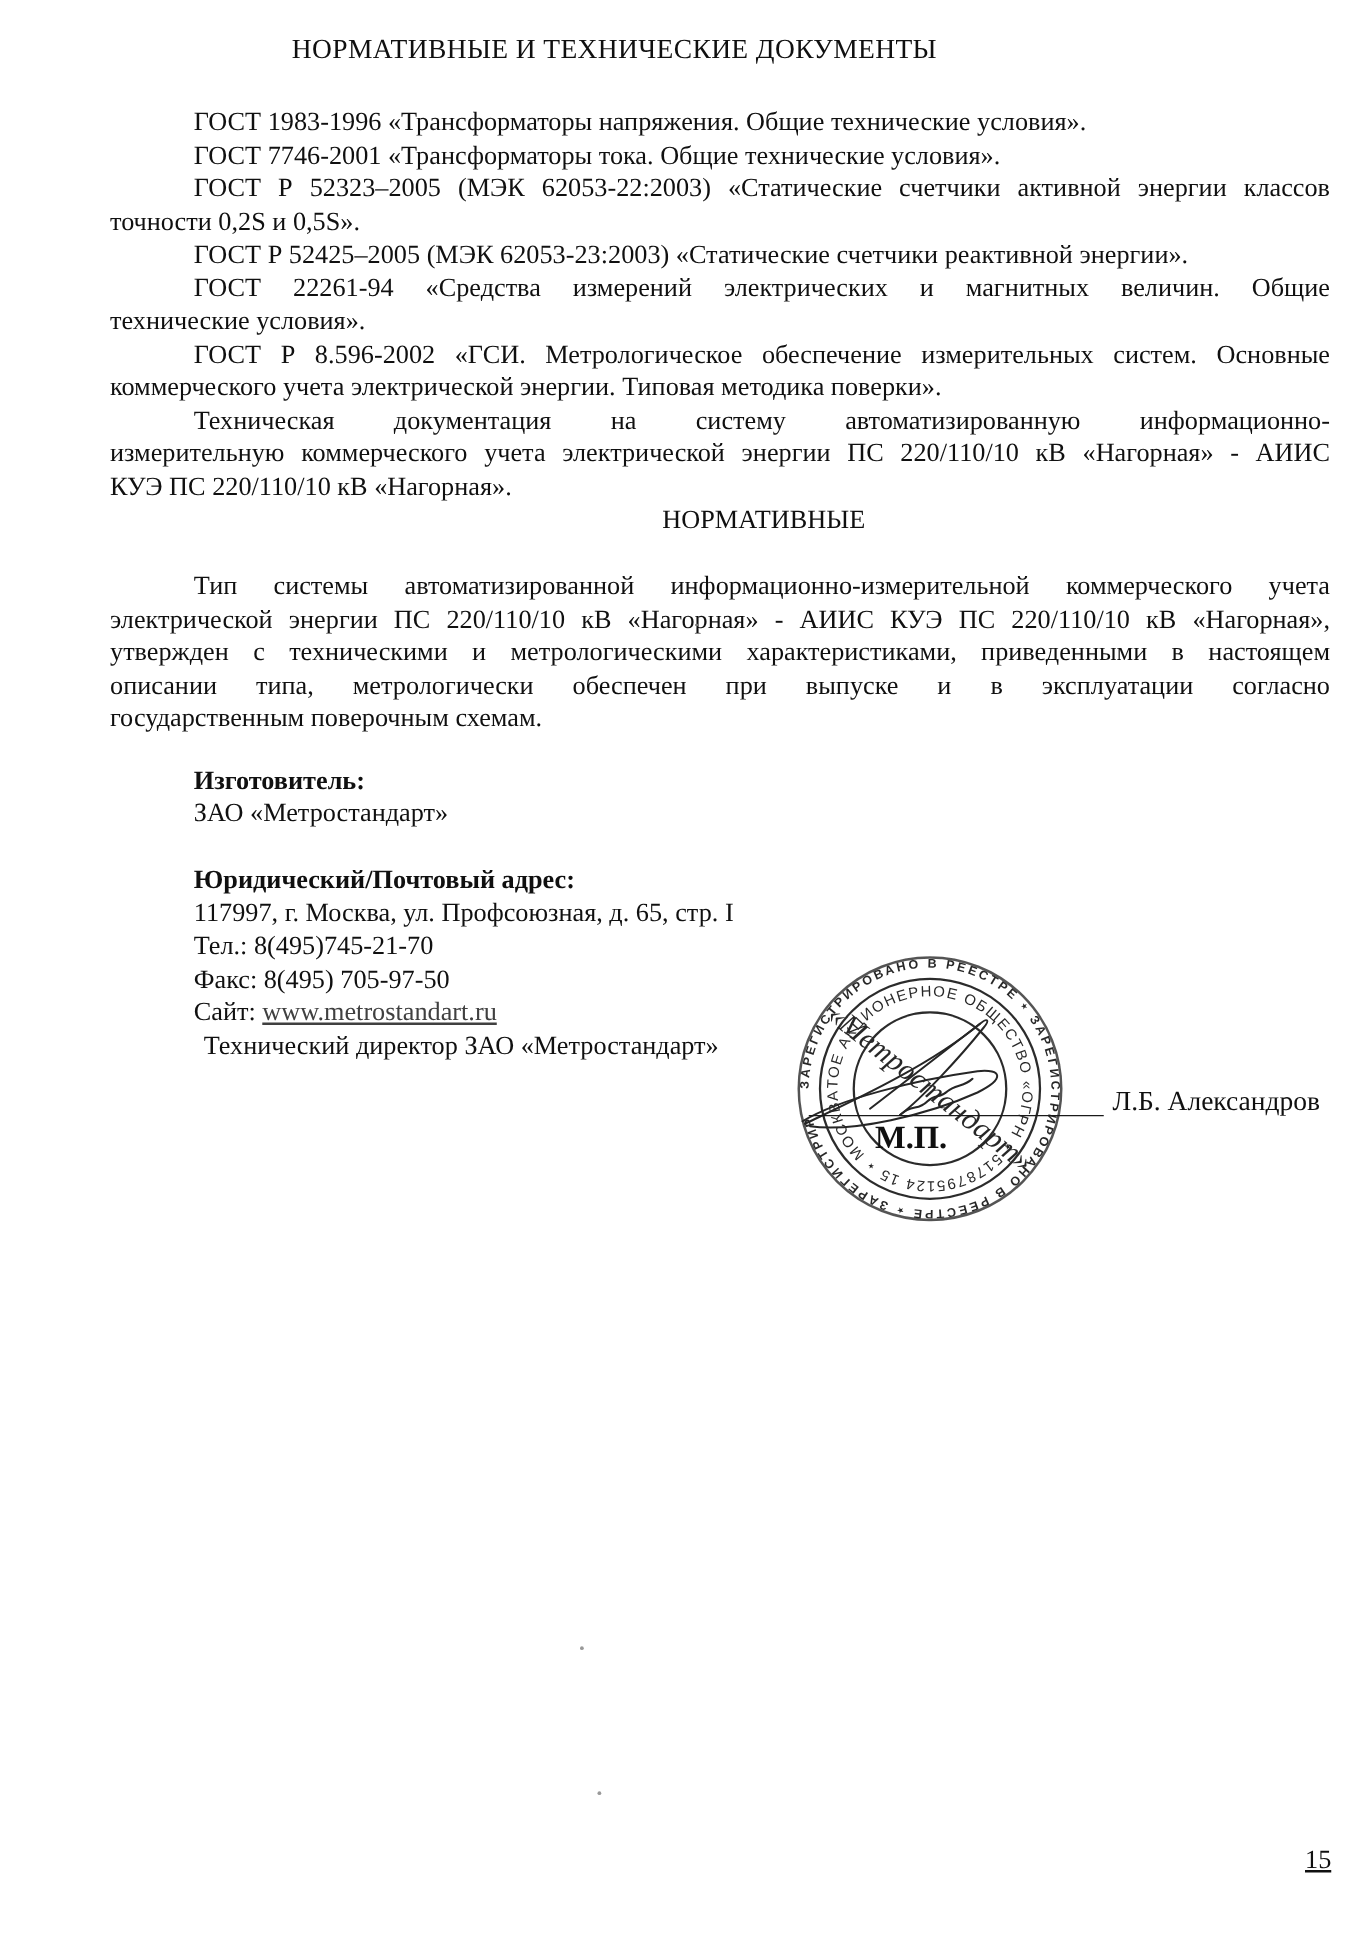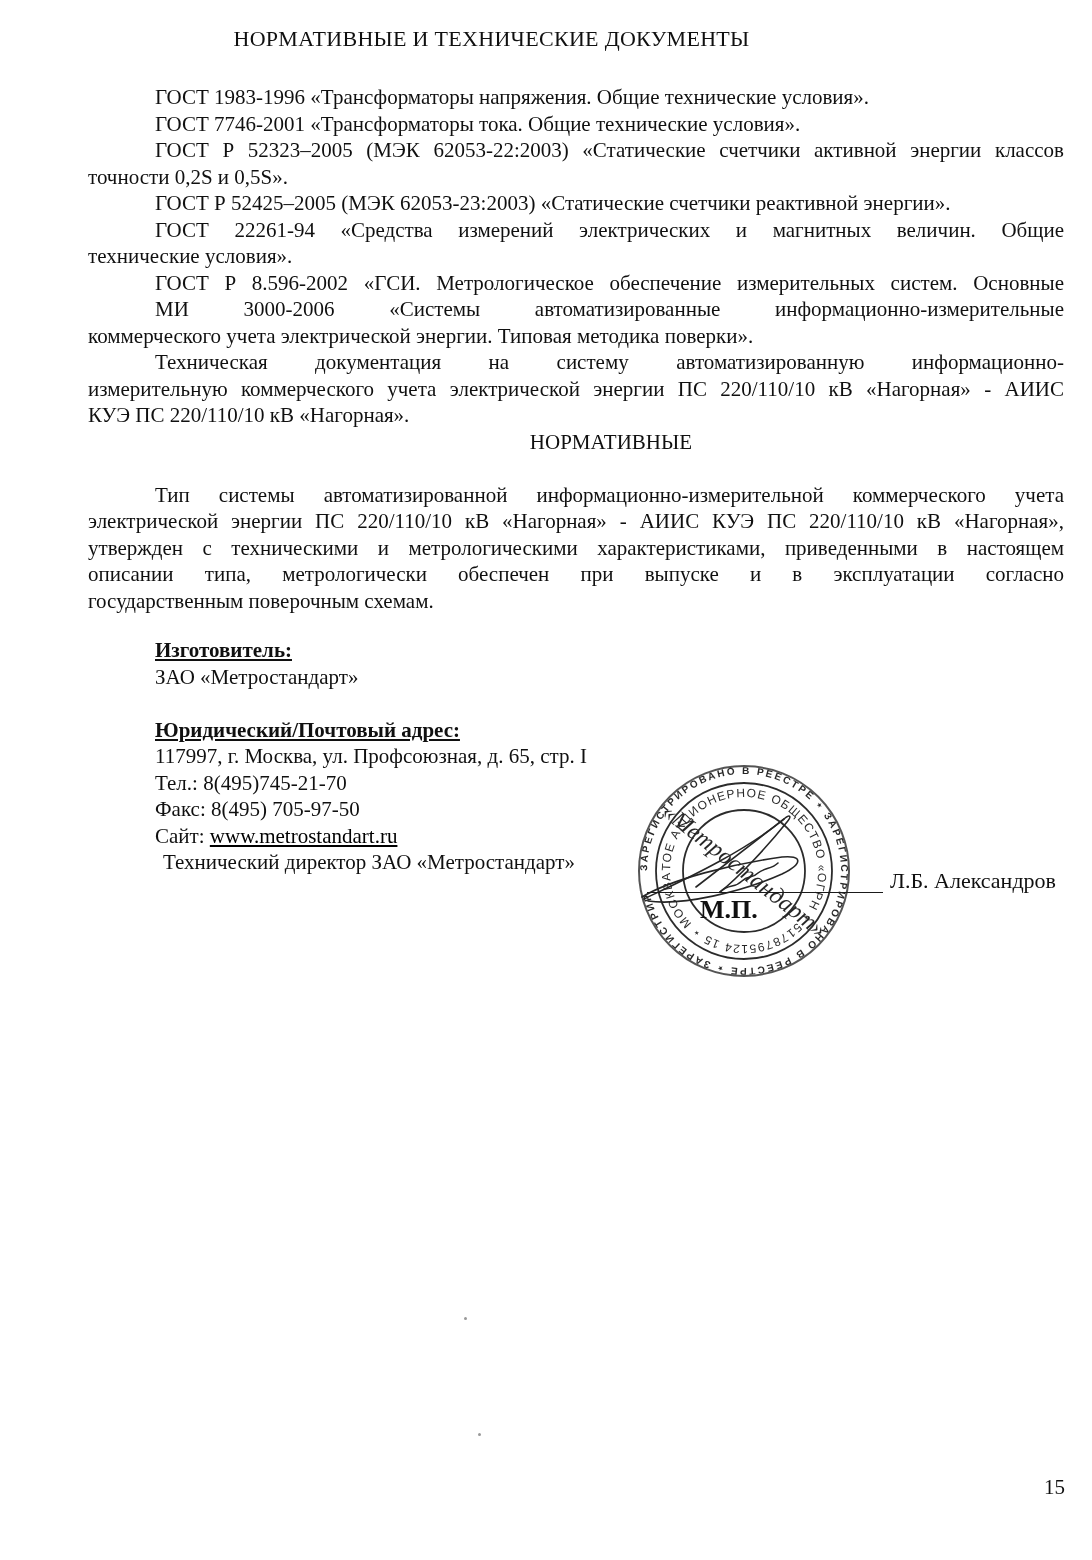--- a/index.html
+++ b/index.html
@@ -8,48 +8,47 @@
        -webkit-font-smoothing:antialiased;}
   .doc-title{position:absolute;left:0;top:26px;width:983px;text-align:center;
        font-size:22px;letter-spacing:.3px;}
   .flow{position:absolute;left:88px;top:84px;width:976px;font-size:21px;line-height:26.5px;}
   .ln{white-space:normal;}
   .ind{text-indent:67px;}
   .jst{text-align:justify;text-align-last:justify;text-justify:inter-word;}
   .heading{text-align:center;padding-left:70px;}
   .gap1{margin-top:26.5px;}
   .gap-small{margin-top:23px;}
-  .bold{font-weight:bold;text-decoration:underline;}
+  .bold{font-weight:bold;}
   .dir-line{padding-left:8px;}
-  .url{text-decoration:underline;color:#000000;margin-top:12px;}
+  .url{text-decoration:underline;color:#404040;margin-top:12px;}
   .sig-line{position:absolute;left:647px;top:892px;width:236px;border-top:1.8px solid #1a1a1a;}
   .sig-name{position:absolute;left:890px;top:868px;font-size:22px;text-align:center;}
   .mp-label{position:absolute;left:700px;top:895px;font-size:26px;z-index:5;font-weight:bold;}
-  .page-num{position:absolute;left:1044px;top:1475px;font-size:21px;}
+  .page-num{position:absolute;left:1044px;top:1475px;font-size:21px;text-decoration:underline;}
   .stamp-wrap{position:absolute;left:630px;top:757px;width:228px;height:228px;opacity:.93;}
   .speck{position:absolute;background:#777;border-radius:50%;}
   .sp1{left:556px;top:499px;width:3px;height:2px;}
   .sp2{left:464px;top:1317px;width:3px;height:3px;background:#999;}
   .sp3{left:478px;top:1433px;width:3px;height:3px;background:#999;}
 </style>
 </head>
 <body>
 
 <div class="doc-title">НОРМАТИВНЫЕ И ТЕХНИЧЕСКИЕ ДОКУМЕНТЫ</div>
 
 <div class="flow">
   <div class="ln ind">ГОСТ 1983-1996 «Трансформаторы напряжения. Общие технические условия».</div>
   <div class="ln ind">ГОСТ 7746-2001 «Трансформаторы тока. Общие технические условия».</div>
   <div class="ln ind jst">ГОСТ Р 52323–2005 (МЭК 62053-22:2003) «Статические счетчики активной энергии классов</div>
   <div class="ln">точности 0,2S и 0,5S».</div>
   <div class="ln ind">ГОСТ Р 52425–2005 (МЭК 62053-23:2003) «Статические счетчики реактивной энергии».</div>
   <div class="ln ind jst">ГОСТ 22261-94 «Средства измерений электрических и магнитных величин. Общие</div>
   <div class="ln">технические условия».</div>
   <div class="ln ind jst">ГОСТ Р 8.596-2002 «ГСИ. Метрологическое обеспечение измерительных систем. Основные</div>
-  <div class="ln ind jst">МИ 3000-2006 «Системы автоматизированные информационно-измерительные</div>
   <div class="ln">коммерческого учета электрической энергии. Типовая методика поверки».</div>
   <div class="ln ind jst">Техническая документация на систему автоматизированную информационно-</div>
   <div class="ln jst">измерительную коммерческого учета электрической энергии ПС 220/110/10 кВ «Нагорная» - АИИС</div>
   <div class="ln">КУЭ ПС 220/110/10 кВ «Нагорная».</div>
 
   <div class="ln heading">НОРМАТИВНЫЕ</div>
 
   <div class="gap1"></div>
   <div class="ln ind jst">Тип системы автоматизированной информационно-измерительной коммерческого учета</div>
   <div class="ln jst">электрической энергии ПС 220/110/10 кВ «Нагорная» - АИИС КУЭ ПС 220/110/10 кВ «Нагорная»,</div>

